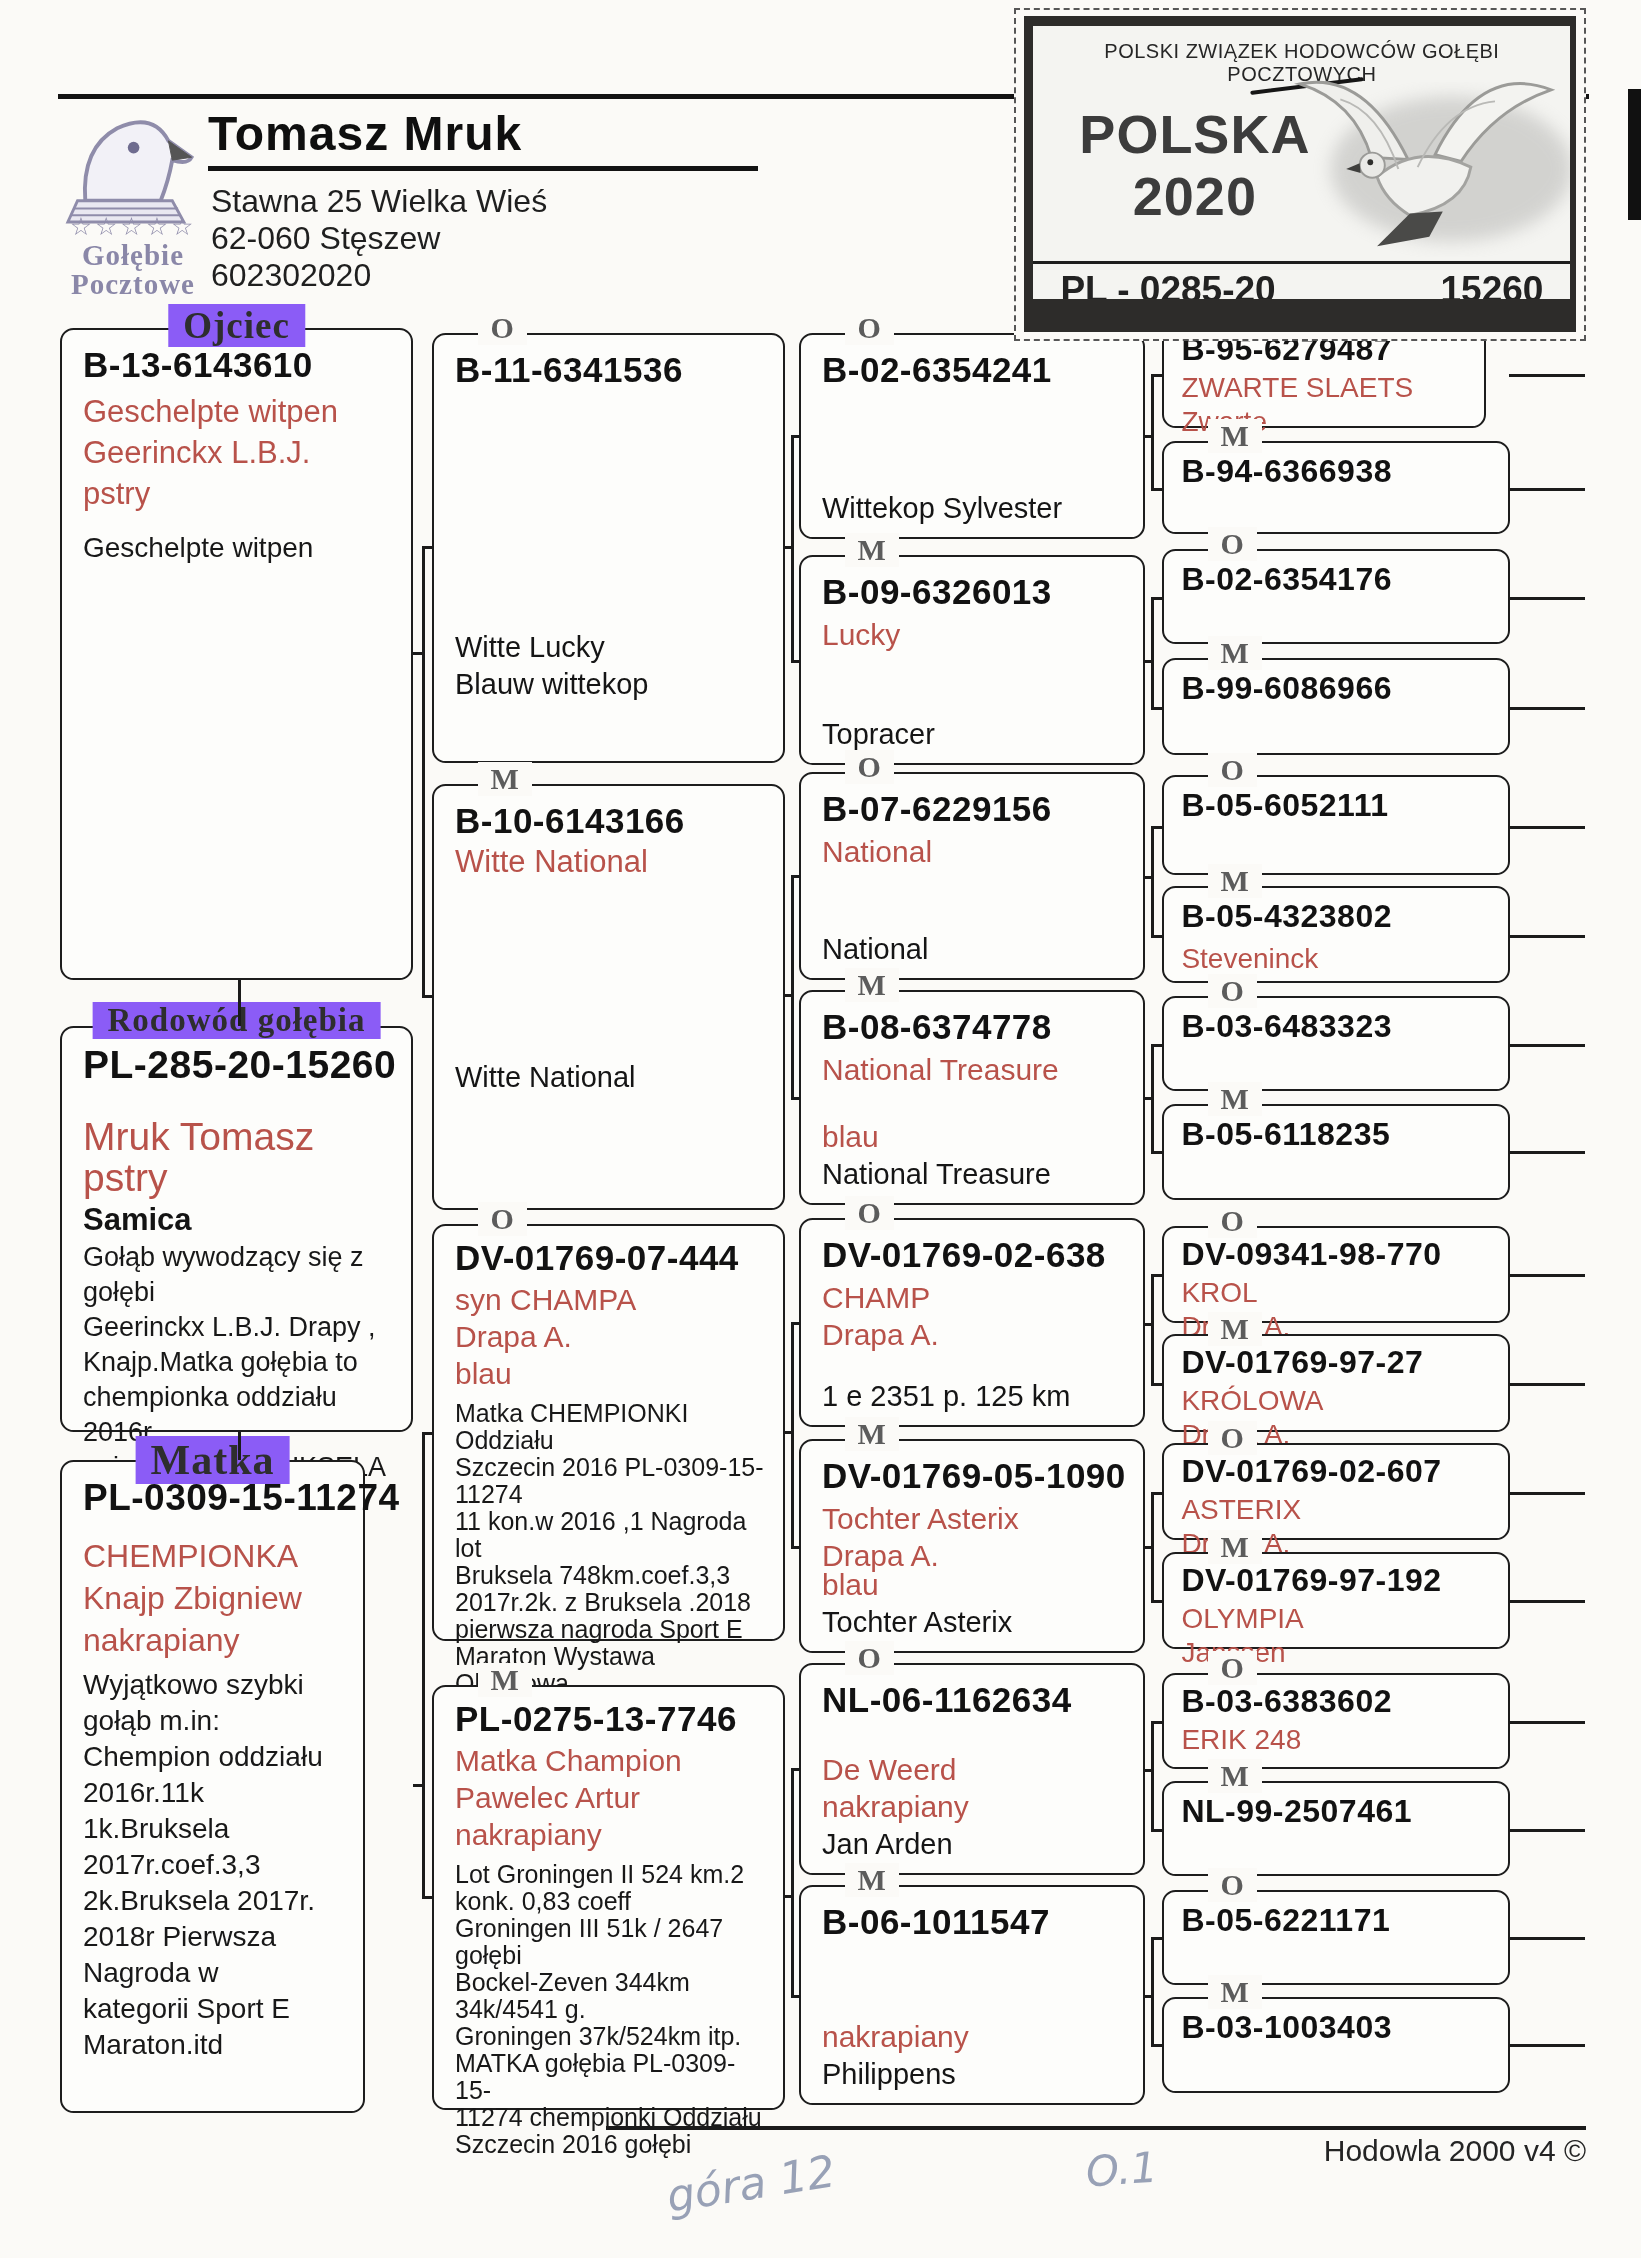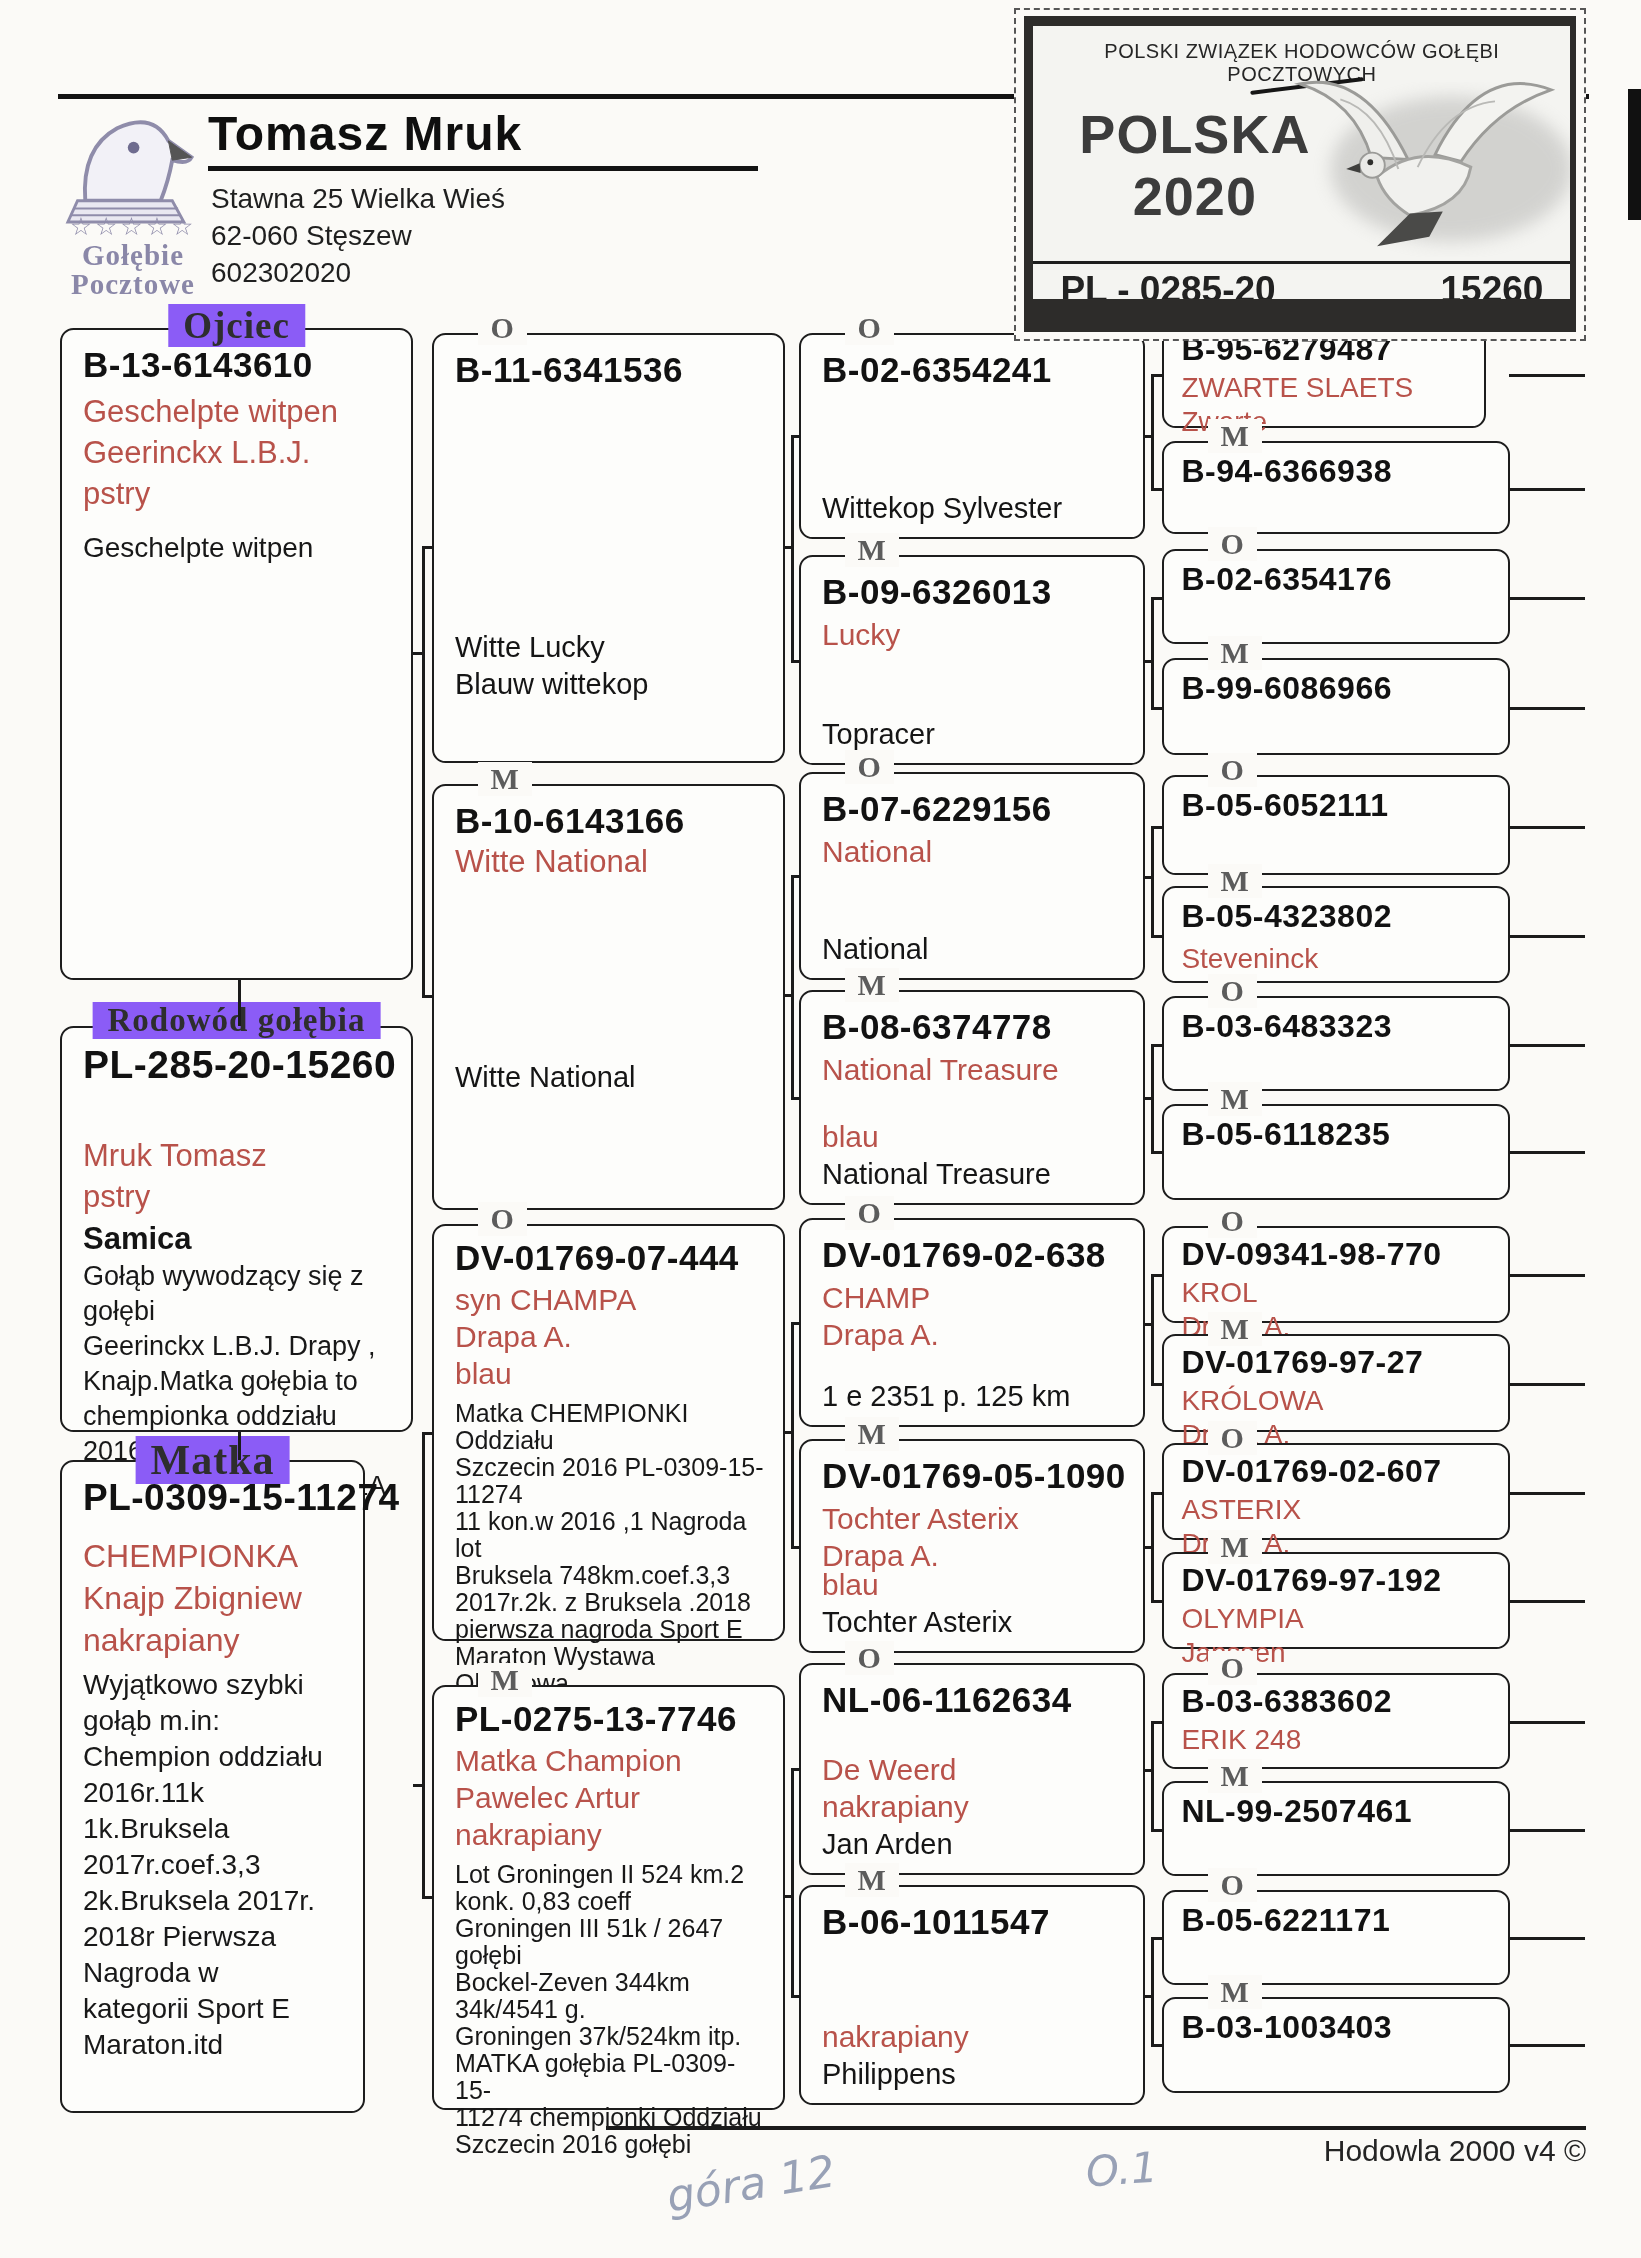--- a/index.html
+++ b/index.html
@@ -31,21 +31,21 @@
   .bbottom{position:absolute;left:21px;right:13.5px;bottom:11.6px}
   .bbottom .blk{font-size:29px;color:#151515}
   .bbottom .rl{font-size:30px;line-height:37px;margin-bottom:3.9px}
   .mid{position:absolute;left:21px;font-size:29px;line-height:37px;color:#151515}
   .g4red{font-size:28px;line-height:34px;margin-top:2.9px}
   .samica{font-size:31px;font-weight:bold;margin-top:3.9px;color:#141414}
   
   .toprule{position:absolute;left:58px;top:94px;width:1531px;height:4.8px;background:#131313}
   .title{position:absolute;left:208px;top:106px;font-size:48px;font-weight:bold;color:#0f0f0f;letter-spacing:1px}
   .title-rule{position:absolute;left:208px;top:166px;width:550px;height:4.8px;background:#131313}
-  .addr{position:absolute;left:211px;font-size:28px;color:#1f1f1f}
+  .addr{position:absolute;left:211px;font-size:32px;color:#1f1f1f}
   .logo-stars{position:absolute;left:56px;top:212px;width:154px;text-align:center;font-size:25px;
               letter-spacing:2.9px;color:#8f8caa}
   .logo-txt{position:absolute;width:164px;text-align:center;font-weight:bold;font-size:29px;color:#8a87a8;
             font-family:"Liberation Serif",serif;letter-spacing:1px}
   .cornerbar{position:absolute;left:1628px;top:89px;width:13.5px;height:131px;background:#111}
   
   .stamp{position:absolute;left:1014px;top:7.7px;width:572px;height:333px;z-index:6;
          background:#fbfaf7;border:2.9px dashed #565656;box-sizing:border-box}
   .stamp-frame{position:absolute;left:7.7px;top:6.8px;right:7.7px;bottom:6.8px;background:#2d2c2a}
   .stamp-panel{position:absolute;left:9.7px;top:9.7px;width:537px;height:273px;background:#f4f4f1;overflow:hidden}
@@ -129,21 +129,21 @@
 Geerinckx L.B.J.
 pstry</div>
       <div class="note lg pre" style="margin-top:15.4px">Geschelpte witpen</div>
     </div>
   </div>
 
   <div class="pbox" style="left:60px;top:1026px;width:353px;height:406px">
     <div class="glabel md">Rodowód gołębia</div>
     <div class="pad">
       <div class="ring lg">PL-285-20-15260</div>
-      <div class="red pre rlines" style="font-size:31px;margin-top:48px">Mruk Tomasz
+      <div class="red pre rlines" style="font-size:39px;margin-top:29px">Mruk Tomasz
 pstry</div>
       <div class="samica">Samica</div>
       <div class="note pre" style="font-size:27px;line-height:35px;margin-top:1.9px">Gołąb wywodzący się z gołębi
 Geerinckx L.B.J. Drapy ,
 Knajp.Matka gołębia to
 chempionka oddziału 2016r.
 m.in.1k. i 2k. BRUKSELA</div>
     </div>
   </div>
 

